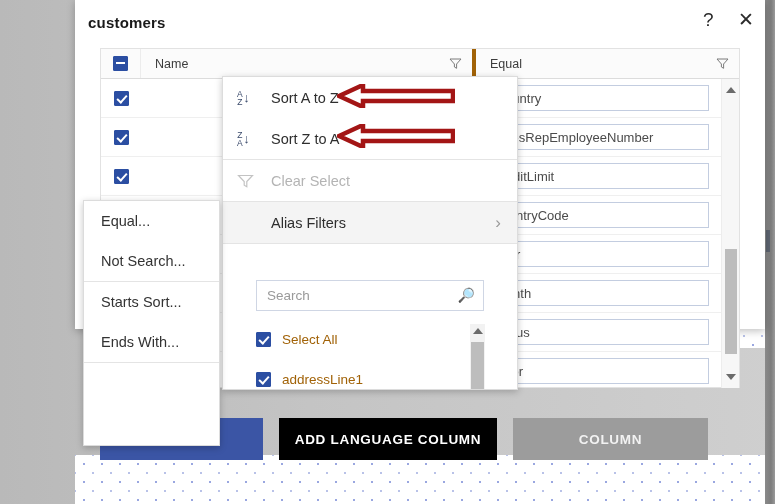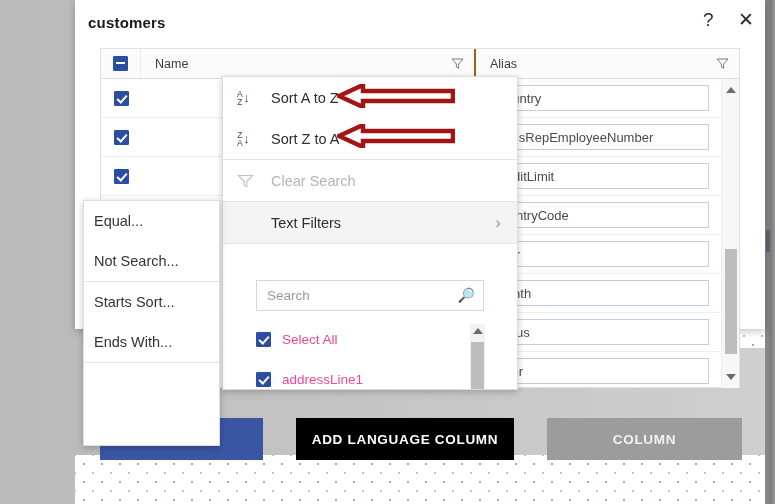--- a/index.html
+++ b/index.html
@@ -90,21 +90,21 @@
   }
   .hcell {
     display: flex;
     align-items: center;
     font-size: 12.5px;
     color: #3c3c3c;
     box-sizing: border-box;
     position: relative;
   }
   .hcell.check { width: 40px; justify-content: center; border-right: 1px solid #ececec; }
-  .hcell.name  { width: 335px; padding-left: 14px; border-right: 2px solid #a16207; }
+  .hcell.name  { width: 335px; padding-left: 14px; border-right: 4px solid #a16207; }
   .hcell.alias { flex: 1; padding-left: 14px; }
   .funnel { position: absolute; right: 10px; top: 8px; }
 
   .cb {
     width: 15px; height: 15px;
     background: #2b4ea2;
     border: 1px solid #2b4ea2;
     box-sizing: border-box;
     position: relative;
     cursor: pointer;
@@ -178,21 +178,21 @@
     width: 12px; height: 105px;
     background: #bdbdbd;
     cursor: pointer;
   }
 
   
   #buttons {
     position: absolute;
     left: 25px; top: 418px;
     display: flex;
-    gap: 33px;
+    gap: 16px;
   }
   .btn {
     height: 42px;
     border: none;
     color: #ffffff;
     font-size: 13.5px;
     font-weight: bold;
     letter-spacing: 0.7px;
     cursor: pointer;
     font-family: "Liberation Sans", sans-serif;
@@ -275,21 +275,21 @@
     position: absolute; right: 9px; top: 7px;
     font-size: 14px; color: #6d6d6d;
     transform: scaleX(-1);
   }
   .chk-item {
     position: absolute;
     left: 33px;
     display: flex;
     align-items: center;
     font-size: 13.5px;
-    color: #ec4899;
+    color: #a16207;
   }
   .chk-item .cb { margin-right: 11px; }
   #chk-all { top: 255px; }
   #chk-1 { top: 295px; }
   #menu-scroll {
     position: absolute;
     left: 247px; top: 247px;
     width: 15px; height: 72px;
     background: #f2f2f2;
   }
@@ -313,21 +313,21 @@
     width: 137px; height: 246px;
     background: #ffffff;
     border: 1px solid #dcdcdc;
     box-shadow: 0 2px 7px rgba(0,0,0,0.22);
     box-sizing: border-box;
   }
   .tf {
     height: 40px;
     display: flex;
     align-items: center;
-    padding-left: 10px;
+    padding-left: 17px;
     font-size: 14.5px;
     color: #333333;
     cursor: pointer;
     box-sizing: border-box;
   }
 
   
   .arrow {
     position: absolute;
     height: 24px;
@@ -361,21 +361,21 @@
         </div>
         <div class="hcell name">
           <span>Name</span>
           <span class="funnel">
             <svg width="13" height="13" viewBox="0 0 13 13">
                 <path d="M1 2h11L7.6 7v4.3L5.4 10V7z" fill="none" stroke="#7b7b7b" stroke-width="1"></path>
               </svg>
           </span>
         </div>
         <div class="hcell alias">
-          <span>Alias</span>
+          <span>Equal</span>
           <span class="funnel">
             <svg width="13" height="13" viewBox="0 0 13 13">
                 <path d="M1 2h11L7.6 7v4.3L5.4 10V7z" fill="none" stroke="#7b7b7b" stroke-width="1"></path>
               </svg>
           </span>
         </div>
       </div>
 
       <div id="grid-body">
 
@@ -499,28 +499,28 @@
       </div>
 
       <div class="sep"></div>
 
       <div class="mi disabled">
         <span class="mi-icon">
           <svg width="17" height="16" viewBox="0 0 17 16">
               <path d="M1.5 2.5h14L9.8 8.6v5.2L7.2 12.2V8.6z" fill="none" stroke="#c3c3c3" stroke-width="1.2"></path>
             </svg>
         </span>
-        <span>Clear Search</span>
+        <span>Clear Select</span>
       </div>
 
       <div class="sep"></div>
 
       <div class="mi hovered">
         <span class="mi-icon"></span>
-        <span>Text Filters</span>
+        <span>Alias Filters</span>
         <span class="chev">›</span>
       </div>
 
       <div class="sep"></div>
 
       <div id="search-wrap">
         <input id="search-box" placeholder="Search" style="">
         <span id="search-icon">🔍</span>
       </div>
 

